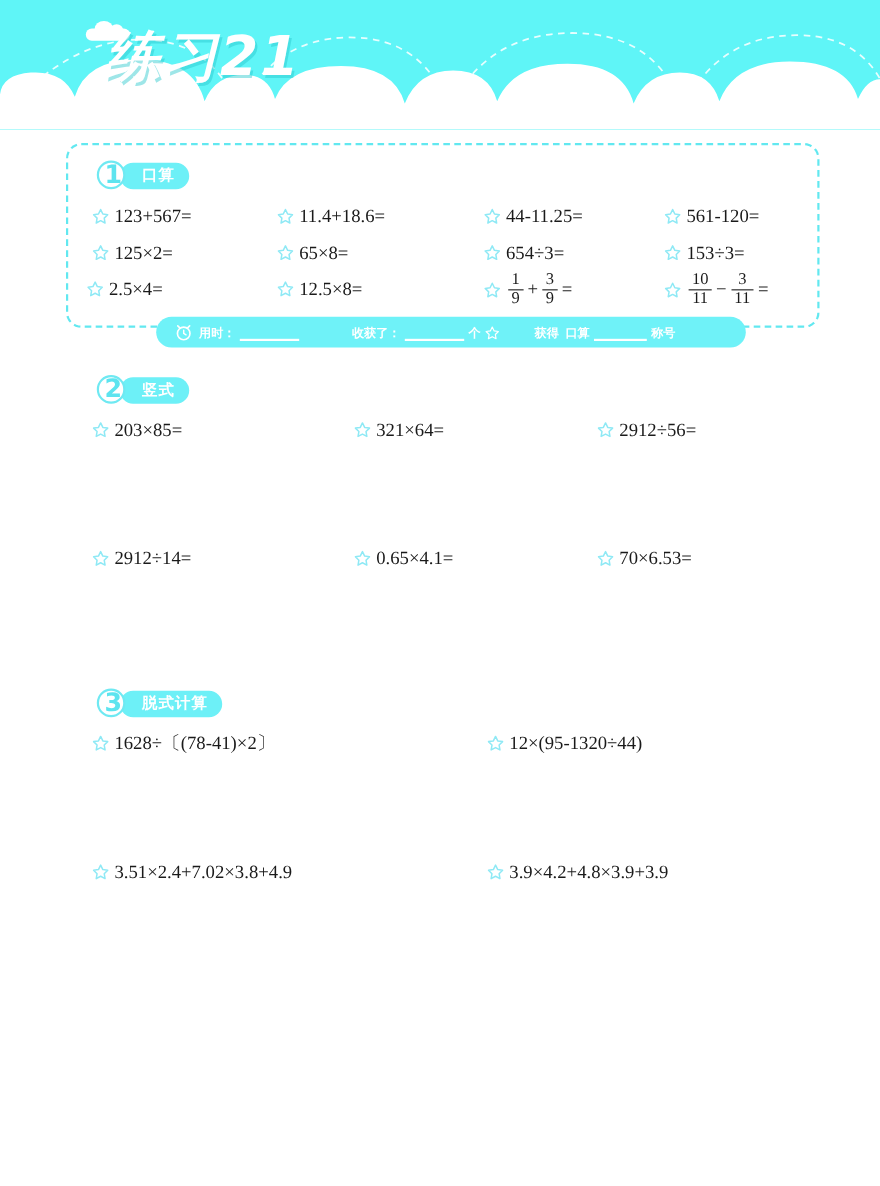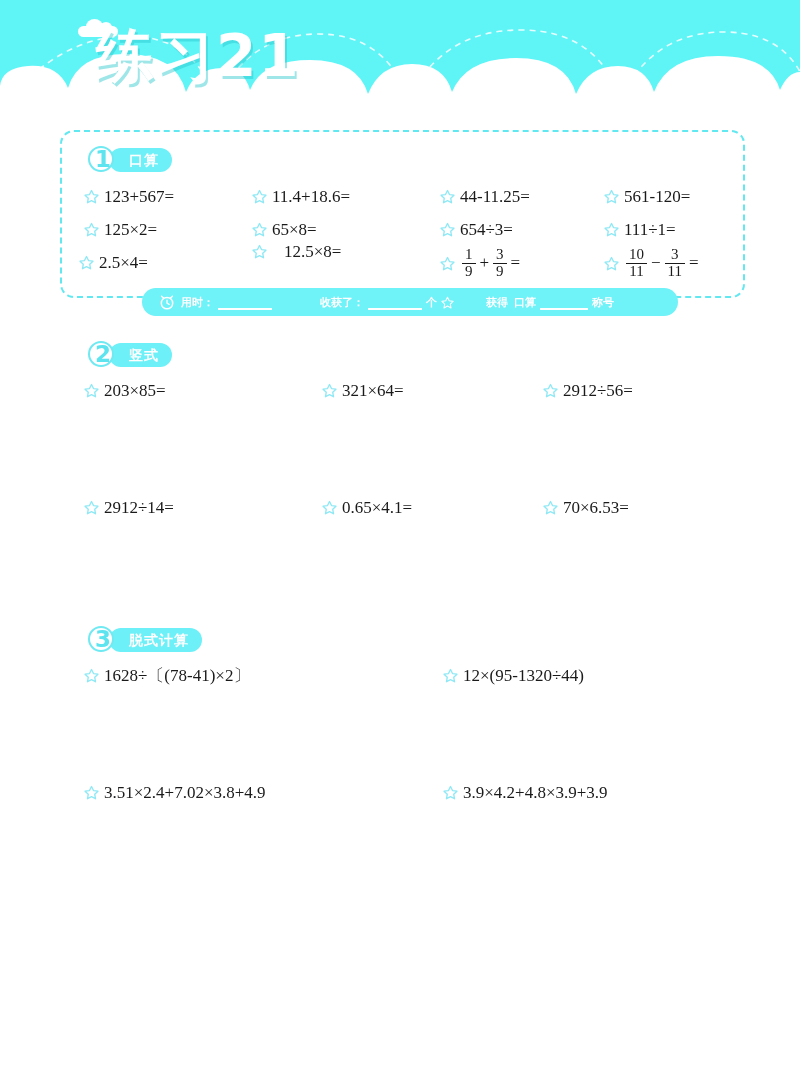--- a/index.html
+++ b/index.html
@@ -50,26 +50,27 @@
   .dash-arcs {
     position: absolute;
     left: 0; top: 0;
     width: 800px; height: 118px;
   }
   .title {
     position: absolute;
     left: 96px; top: 18px;
     font-family: "DejaVu Sans", sans-serif;
     font-weight: bold;
-    font-size: 58px;
+    font-size: 50px;
     color: #ffffff;
     letter-spacing: 2px;
     text-shadow: 2px 3px 0 rgba(40,200,205,0.45);
     z-index: 5;
     white-space: nowrap;
+    font-style: italic;
   }
   .cloud-row {
     position: absolute;
     left: 0; bottom: 0;
     width: 800px; height: 72px;
     z-index: 3;
   }
 
   
   .box1 {
@@ -274,30 +275,30 @@
 <div class="prob" style="left:440px; top:221px;">
   <svg class="star" viewBox="0 0 24 24">
       <path d="M12 2.4 L15.2 8.9 L22.3 9.9 L17.2 14.9 L18.4 22 L12 18.6 L5.6 22 L6.8 14.9 L1.7 9.9 L8.8 8.9 Z" fill="none" stroke="#8fe9f5" stroke-width="2.2" stroke-linejoin="round"></path>
     </svg>
   <span class="prob-text">654÷3=</span>
 </div>
 <div class="prob" style="left:604px; top:221px;">
   <svg class="star" viewBox="0 0 24 24">
       <path d="M12 2.4 L15.2 8.9 L22.3 9.9 L17.2 14.9 L18.4 22 L12 18.6 L5.6 22 L6.8 14.9 L1.7 9.9 L8.8 8.9 Z" fill="none" stroke="#8fe9f5" stroke-width="2.2" stroke-linejoin="round"></path>
     </svg>
-  <span class="prob-text">111÷1=</span>
+  <span class="prob-text">153÷3=</span>
 </div>
 
 <div class="prob" style="left:79px; top:254px;">
   <svg class="star" viewBox="0 0 24 24">
       <path d="M12 2.4 L15.2 8.9 L22.3 9.9 L17.2 14.9 L18.4 22 L12 18.6 L5.6 22 L6.8 14.9 L1.7 9.9 L8.8 8.9 Z" fill="none" stroke="#8fe9f5" stroke-width="2.2" stroke-linejoin="round"></path>
     </svg>
   <span class="prob-text">2.5×4=</span>
 </div>
-<div class="prob" style="left:252px; top:243px;gap:12px;">
+<div class="prob" style="left:252px; top:254px;">
   <svg class="star" viewBox="0 0 24 24">
       <path d="M12 2.4 L15.2 8.9 L22.3 9.9 L17.2 14.9 L18.4 22 L12 18.6 L5.6 22 L6.8 14.9 L1.7 9.9 L8.8 8.9 Z" fill="none" stroke="#8fe9f5" stroke-width="2.2" stroke-linejoin="round"></path>
     </svg>
   <span class="prob-text">12.5×8=</span>
 </div>
 
 <div class="prob" style="left:440px; top:247px;">
   <svg class="star" viewBox="0 0 24 24">
       <path d="M12 2.4 L15.2 8.9 L22.3 9.9 L17.2 14.9 L18.4 22 L12 18.6 L5.6 22 L6.8 14.9 L1.7 9.9 L8.8 8.9 Z" fill="none" stroke="#8fe9f5" stroke-width="2.2" stroke-linejoin="round"></path>
     </svg>

